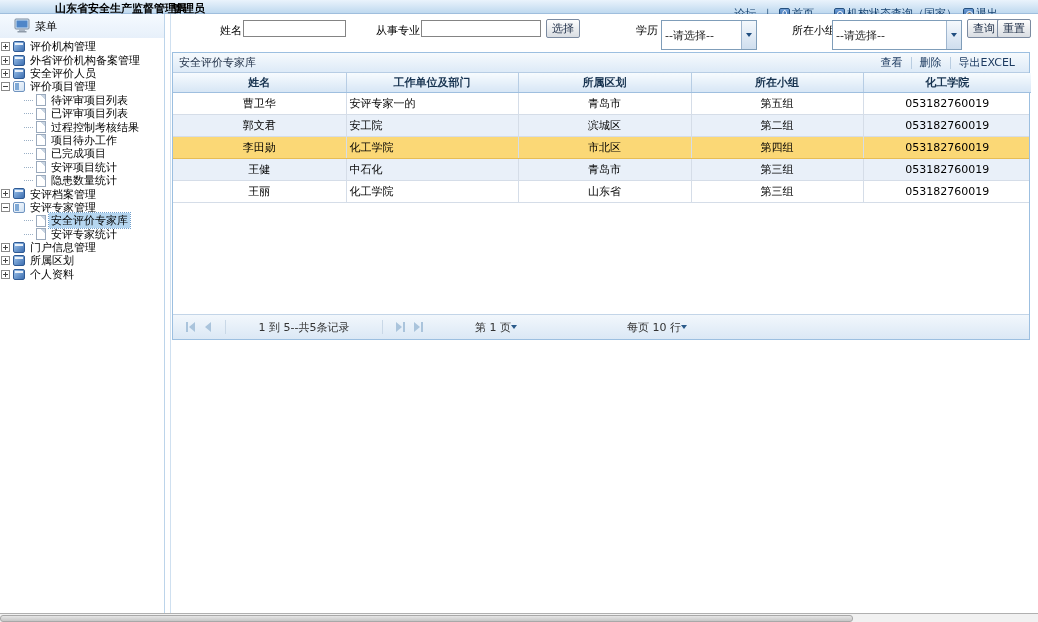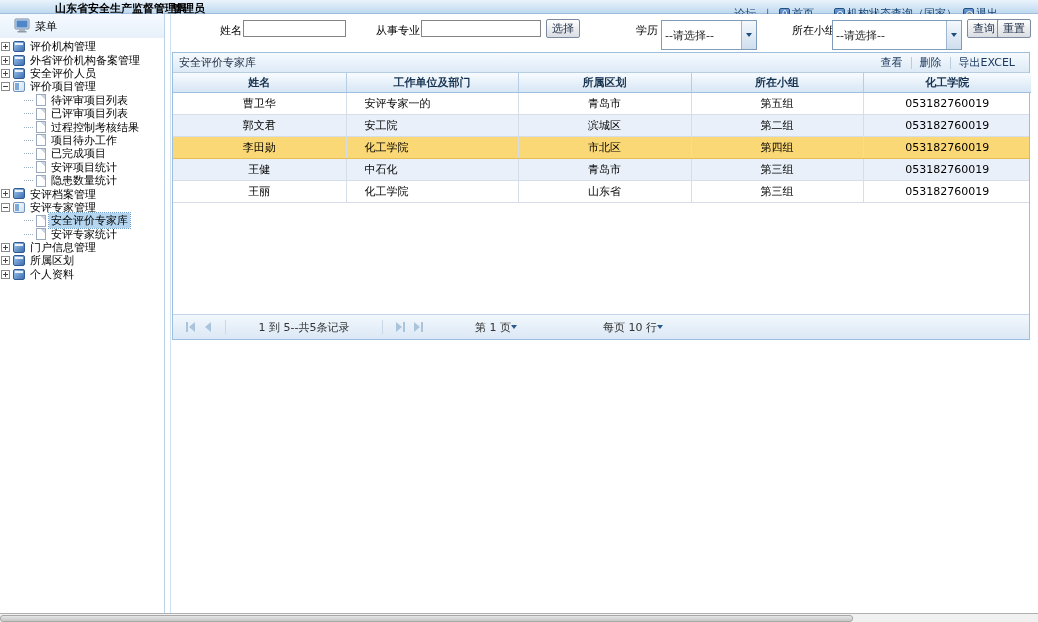--- a/index.html
+++ b/index.html
@@ -65,21 +65,21 @@
   .panel-title { flex:1; }
   .panel-tools { display:flex; align-items:center; }
   .ptool { padding:0 8px; color:#1c3a60; cursor:pointer; }
   .psep { width:1px; height:12px; background:#b9cde1; }
   .grid { width:100%; border-collapse:collapse; table-layout:fixed; }
   .grid th { height:19px; font-weight:bold; color:#16324f; text-align:center;
     background:linear-gradient(#f7fbfe,#d7e6f5); border-right:1px solid #b7cde4; border-bottom:1px solid #9fbfdf; cursor:pointer; }
   .grid th:last-child { border-right:none; }
   .grid td { height:22px; text-align:center; border-right:1px solid #d5dde8; border-bottom:1px solid #d5dde8; overflow:hidden; white-space:nowrap; }
   .grid td:last-child { border-right:none; }
-  .grid td.al { text-align:left; padding-left:18px; }
+  .grid td.al { text-align:left; padding-left:3px; }
   .grid tr.alt td { background:#e9f0f9; }
   .grid tr.selected td { background:#fbd876; border-bottom:1px solid #e7bd55; }
   .grid tr { cursor:pointer; }
   .grid-body { height:225px; overflow:hidden; }
 
   
   .pager { position:absolute; left:0; bottom:0; width:100%; height:25px;
     background:linear-gradient(#f2f7fc,#dbe8f5); border-top:1px solid #c3d5e8;
     display:flex; align-items:center; padding-left:8px; color:#333; }
   .pgbtn { width:18px; height:18px; display:flex; align-items:center; justify-content:center; cursor:pointer; }
@@ -346,21 +346,21 @@
         <span class="bar-r"></span>
       </span>
     <span class="pgbtn">
         <span class="tri-r"></span>
         <span class="bar-r"></span>
       </span>
     <span class="pgcombo" style="margin-left:48px;">
       <span>第 1 页</span>
       <span class="tri-down"></span>
     </span>
-    <span class="pgcombo" style="margin-left:86px;">
+    <span class="pgcombo" style="margin-left:110px;">
       <span>每页 10 行</span>
       <span class="tri-down"></span>
     </span>
   </div>
 </div>
 
 <div class="hscroll">
   <div class="hthumb"></div>
 </div>
 

